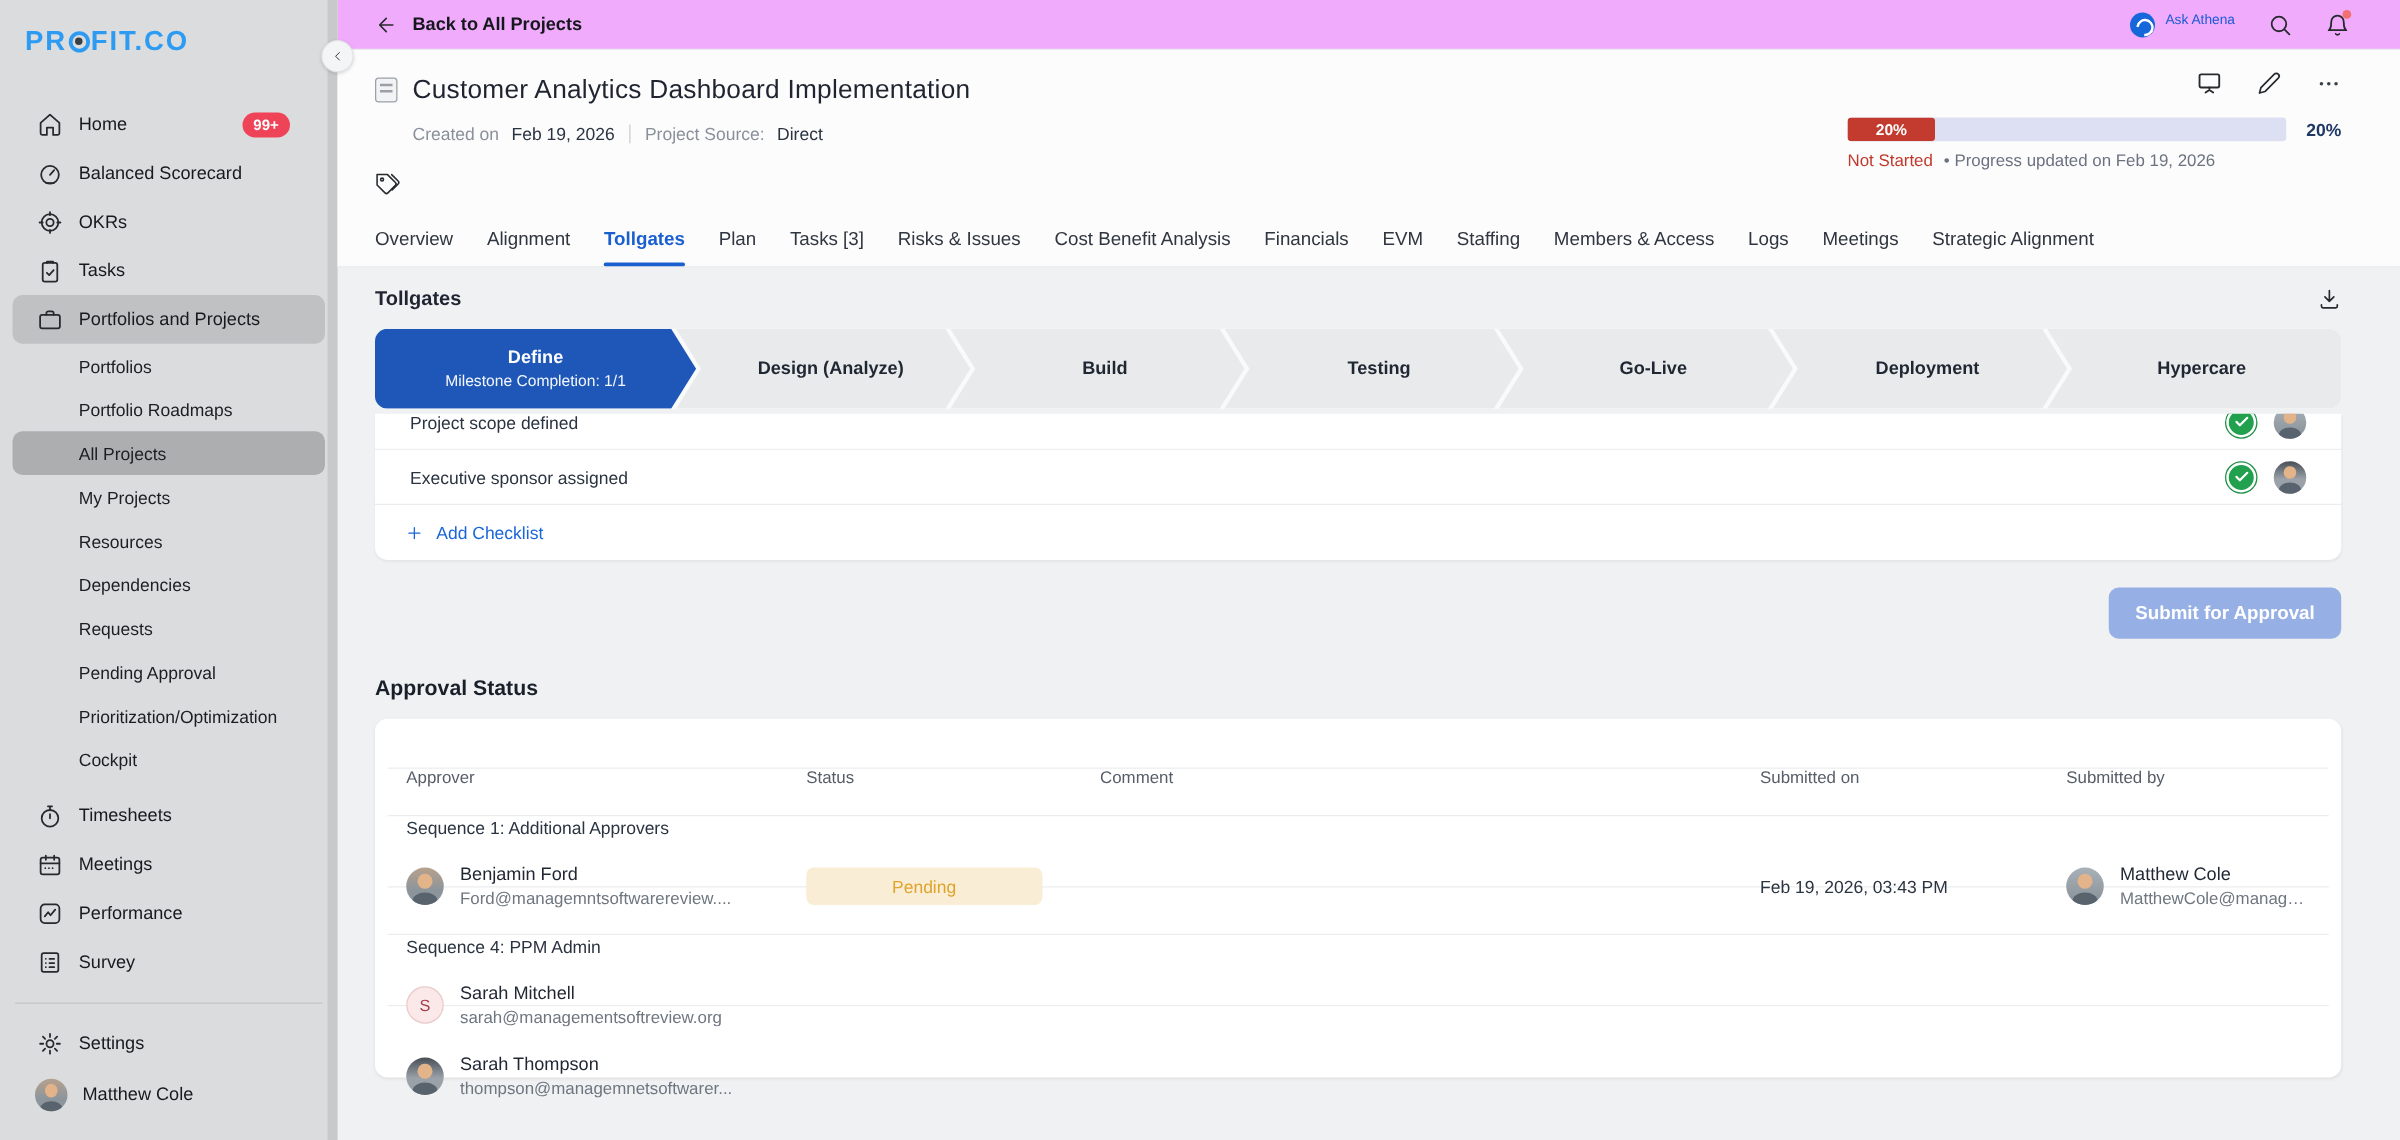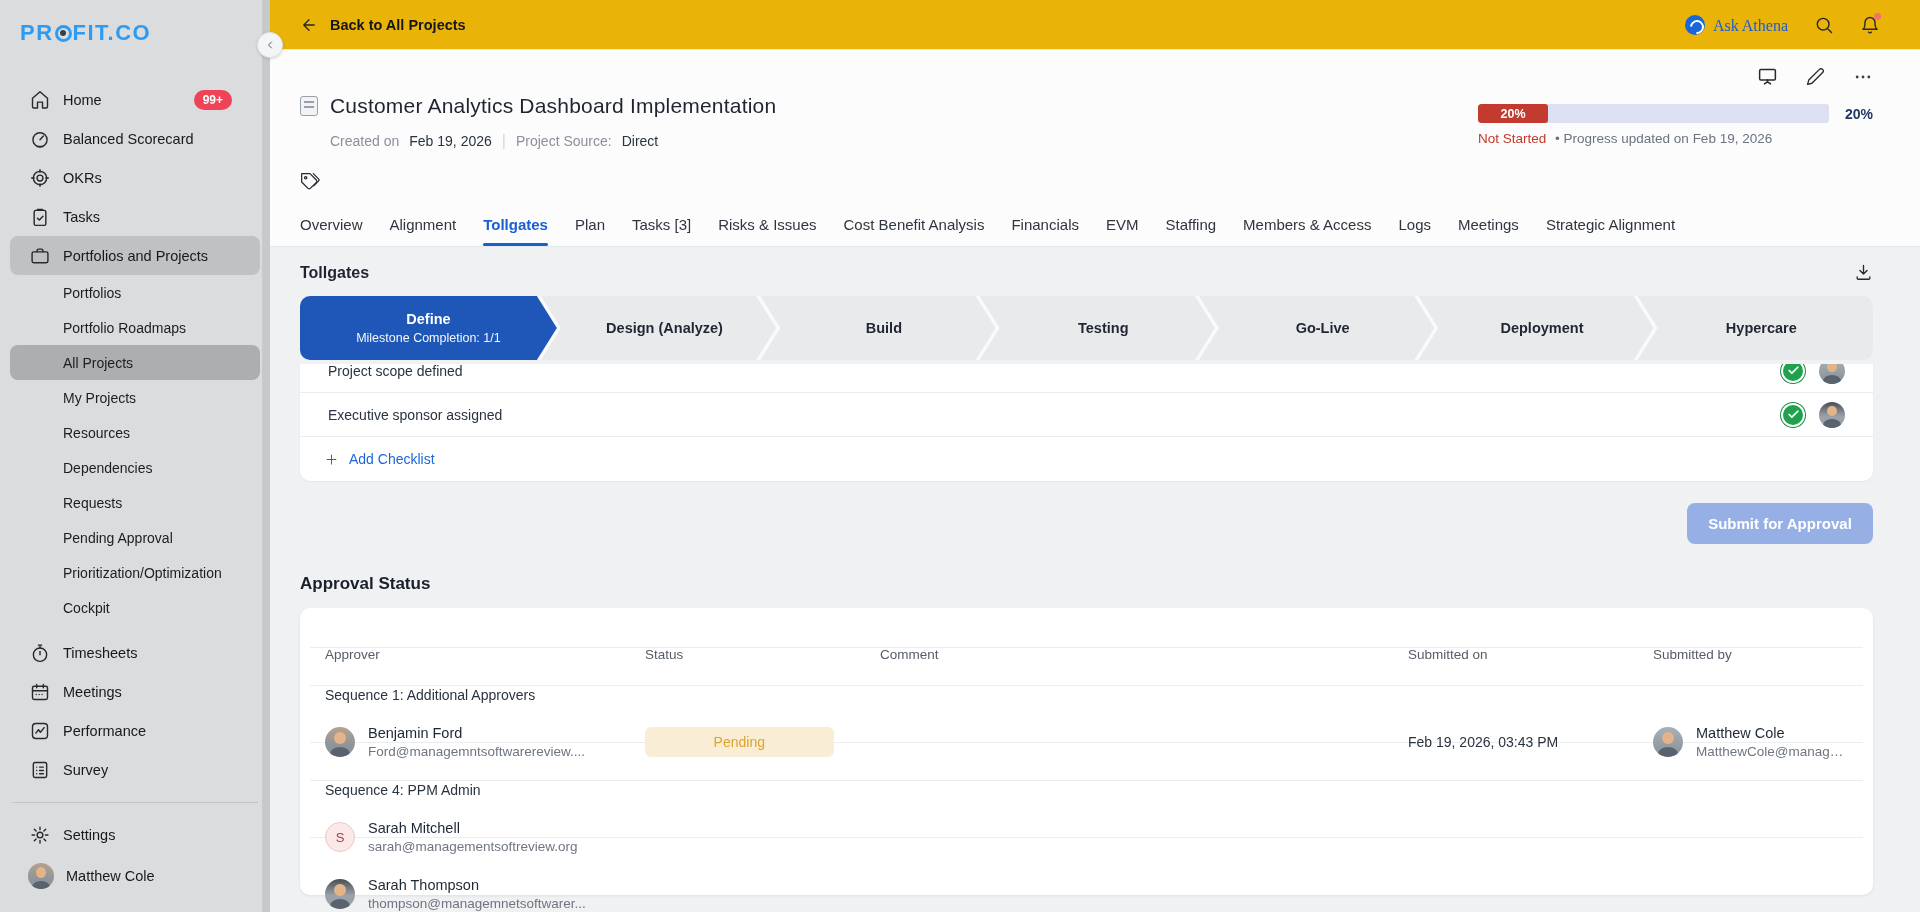--- a/index.html
+++ b/index.html
@@ -31,32 +31,32 @@
   .av-30 { width:30px; height:30px; } .av-26 { width:26px; height:26px; }
   .av.dark-hair { background:linear-gradient(180deg,#494e55 0%,#9aa1a8 55%); }
   .av.warm { background:linear-gradient(180deg,#b7a18c 0%,#8d959c 60%); }
   .av-initial { width:30px; height:30px; border-radius:50%; background:#FBE9E9; border:1px solid #EAC9C9; color:#A63D4A; display:flex; align-items:center; justify-content:center; font-size:13px; font-weight:500; flex-shrink:0; }
 
   
   .collapse-btn { position:absolute; left:257px; top:32px; width:26px; height:26px; background:#F4F5F6; border:1px solid #E2E4E6; border-radius:50%; z-index:6; display:flex; align-items:center; justify-content:center; cursor:pointer; box-shadow:0 1px 3px rgba(0,0,0,.15); }
 
   
   .main { flex:1; display:flex; flex-direction:column; background:#EFF1F3; min-width:0; }
-  .topbar { height:50px; background:#eab308; border-bottom:1px solid #E8EAEC; display:flex; align-items:center; padding:0 40px 0 30px; }
+  .topbar { height:40px; background:#f0abfc; border-bottom:1px solid #E8EAEC; display:flex; align-items:center; padding:0 40px 0 30px; }
   .back-link { display:flex; align-items:center; gap:12px; font-size:14.5px; font-weight:600; color:#14171B; cursor:pointer; }
   .topbar-right { margin-left:auto; display:flex; align-items:center; gap:26px; }
-  .athena { display:flex; align-items:flex-end; gap:8px; color:#1D5BD6; font-size:16px; font-weight:500; cursor:pointer;font-family:Liberation Serif, serif; }
+  .athena { display:flex; align-items:flex-start; gap:8px; color:#1D5BD6; font-size:11px; font-weight:500; cursor:pointer; }
   .athena-logo { width:20px; height:20px; border-radius:50%; background:#1667D9; position:relative; }
   .athena-logo::after { content:""; position:absolute; left:5px; top:5px; width:10px; height:10px; border:2px solid #fff; border-radius:50%; border-left-color:transparent; transform:rotate(-40deg); }
   .icon-btn { background:none; border:none; cursor:pointer; position:relative; display:flex; padding:0; }
   .bell-dot { position:absolute; top:-2px; right:-1px; width:7px; height:7px; border-radius:50%; background:#F37070; }
 
   
   .project-header { background:#FCFCFD; position:relative; padding:20px 47px 0 30px; border-bottom:1px solid #E6E8EA; }
-  .title-row { display:flex; align-items:center; gap:12px;margin-top:24px; }
+  .title-row { display:flex; align-items:center; gap:12px; }
   .doc-icon { width:18px; height:20px; border:1.6px solid #9AA0A8; border-radius:3px; position:relative; background:#F2F3F4; }
   .doc-icon::before { content:""; position:absolute; left:3px; top:4px; right:3px; height:2px; background:#9AA0A8; box-shadow:0 5px 0 #9AA0A8; }
   .project-title { font-size:21px; font-weight:500; color:#1F2430; letter-spacing:.2px; }
   .meta-row { display:flex; align-items:center; gap:10px; margin:14px 0 0 30px; font-size:14px; }
   .meta-label { color:#8A909A; }
   .meta-value { color:#2A3340; font-weight:500; }
   .meta-sep { color:#D5D8DC; font-size:16px; }
   .tags-row { margin:22px 0 0 0; }
   .hdr-icons { position:absolute; top:16px; right:47px; display:flex; align-items:center; gap:28px; }
   .progress-block { position:absolute; top:54px; right:47px; width:395px; }

